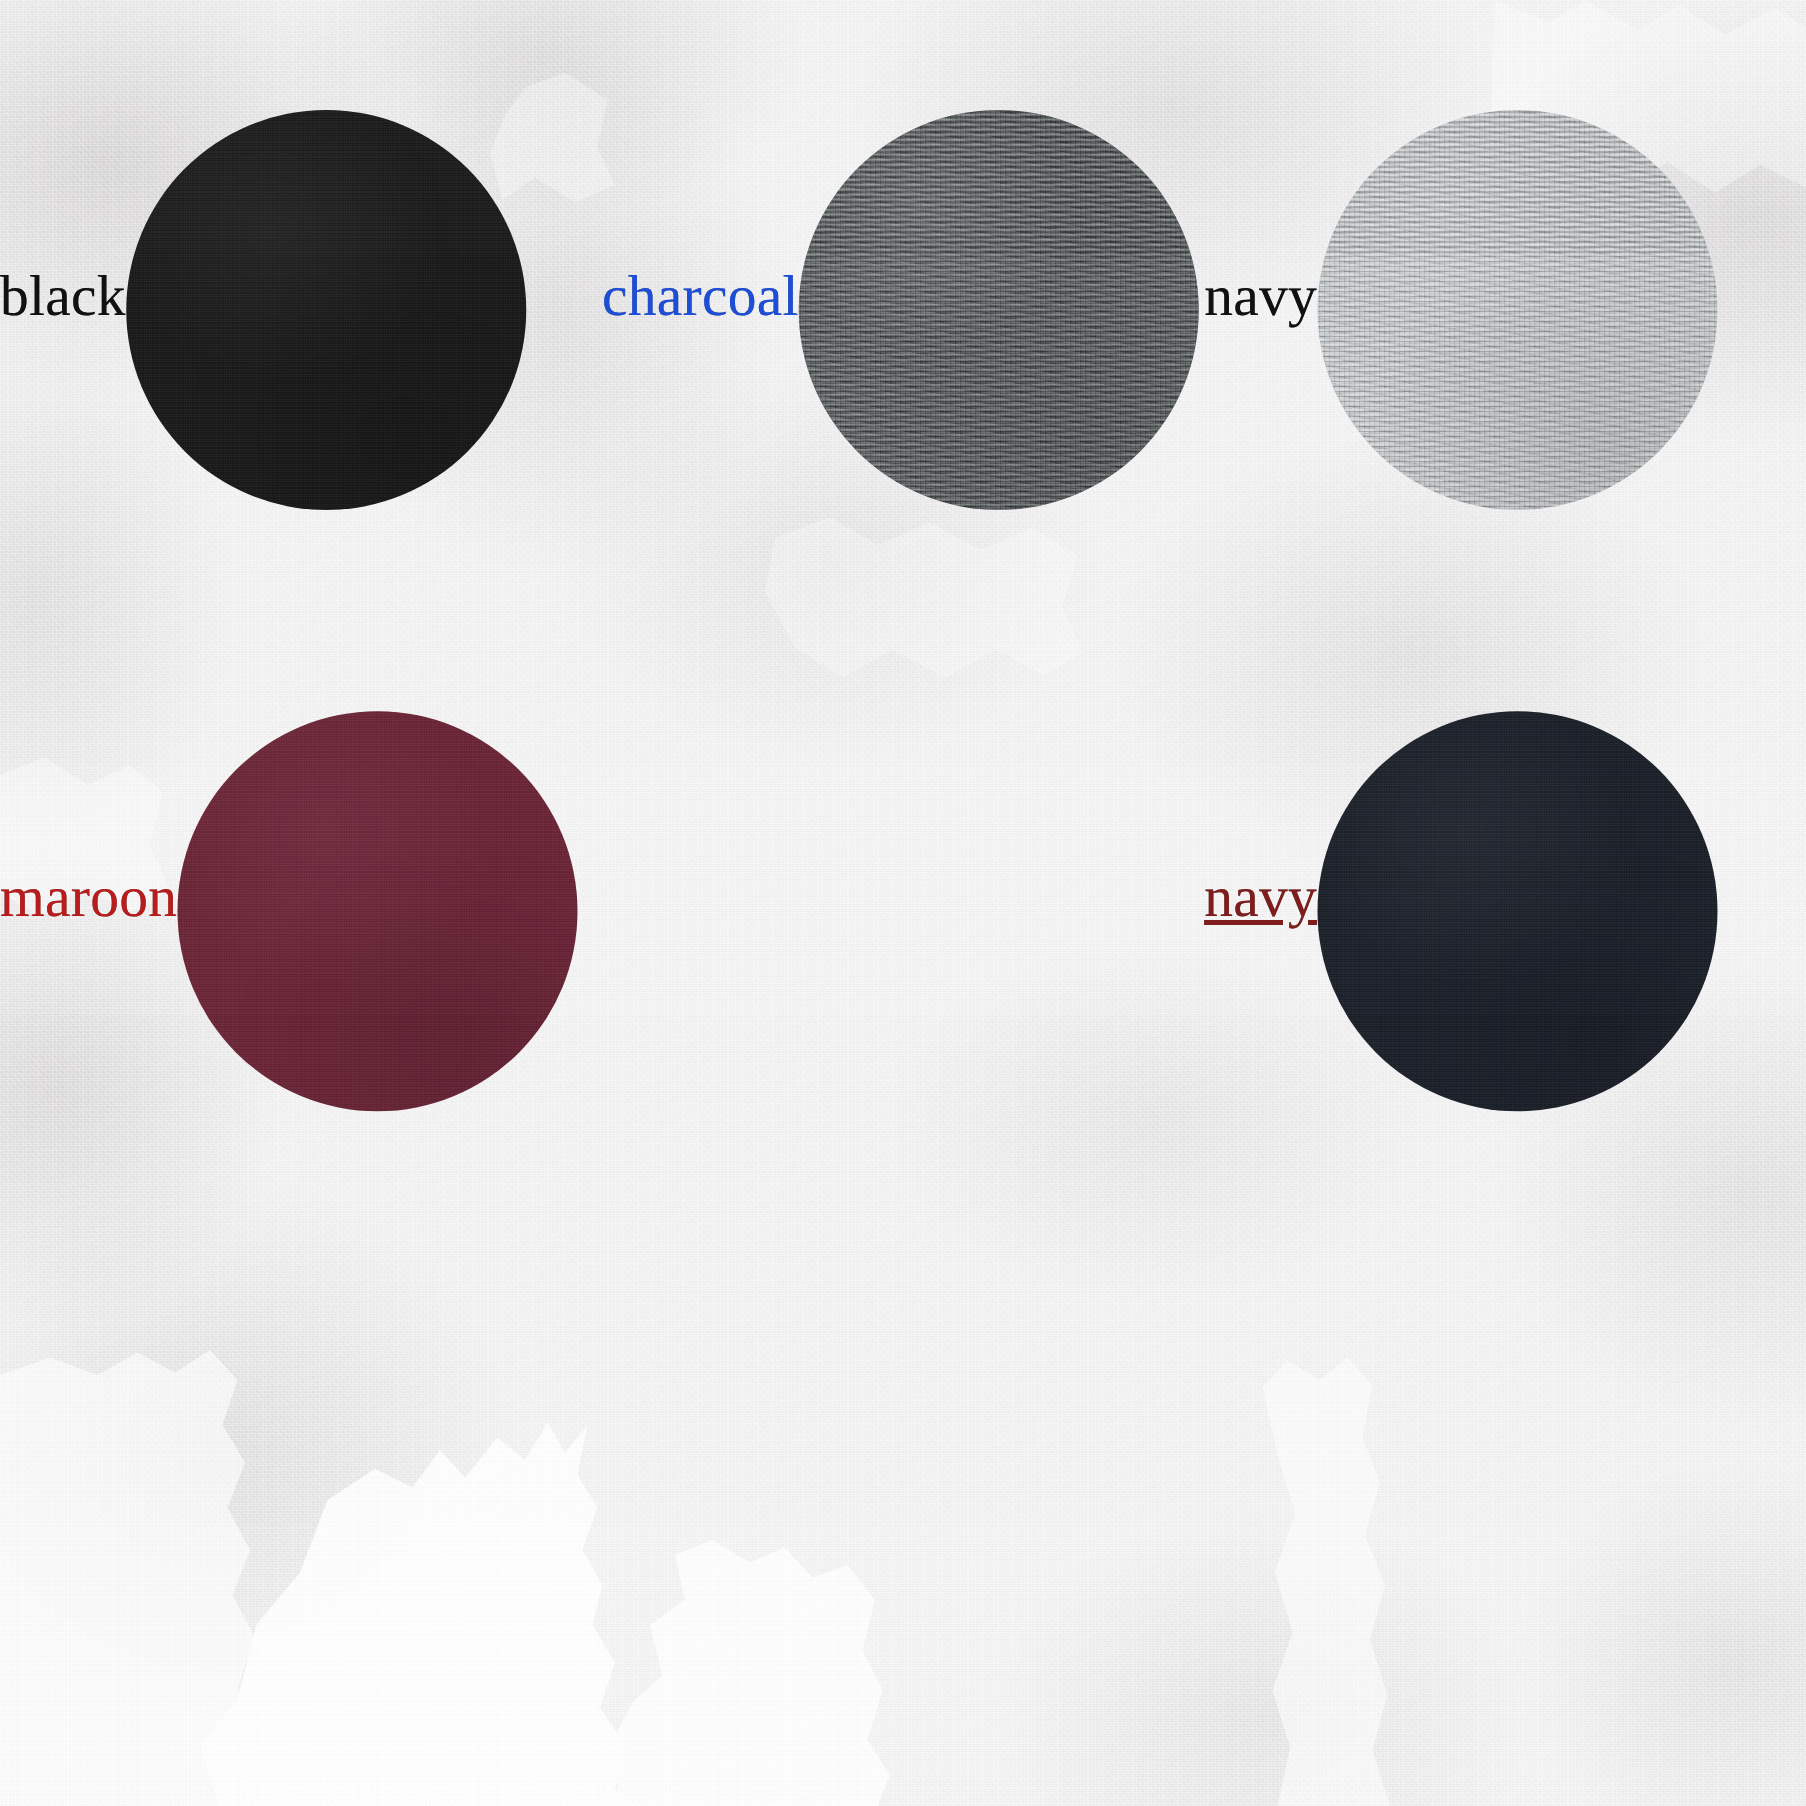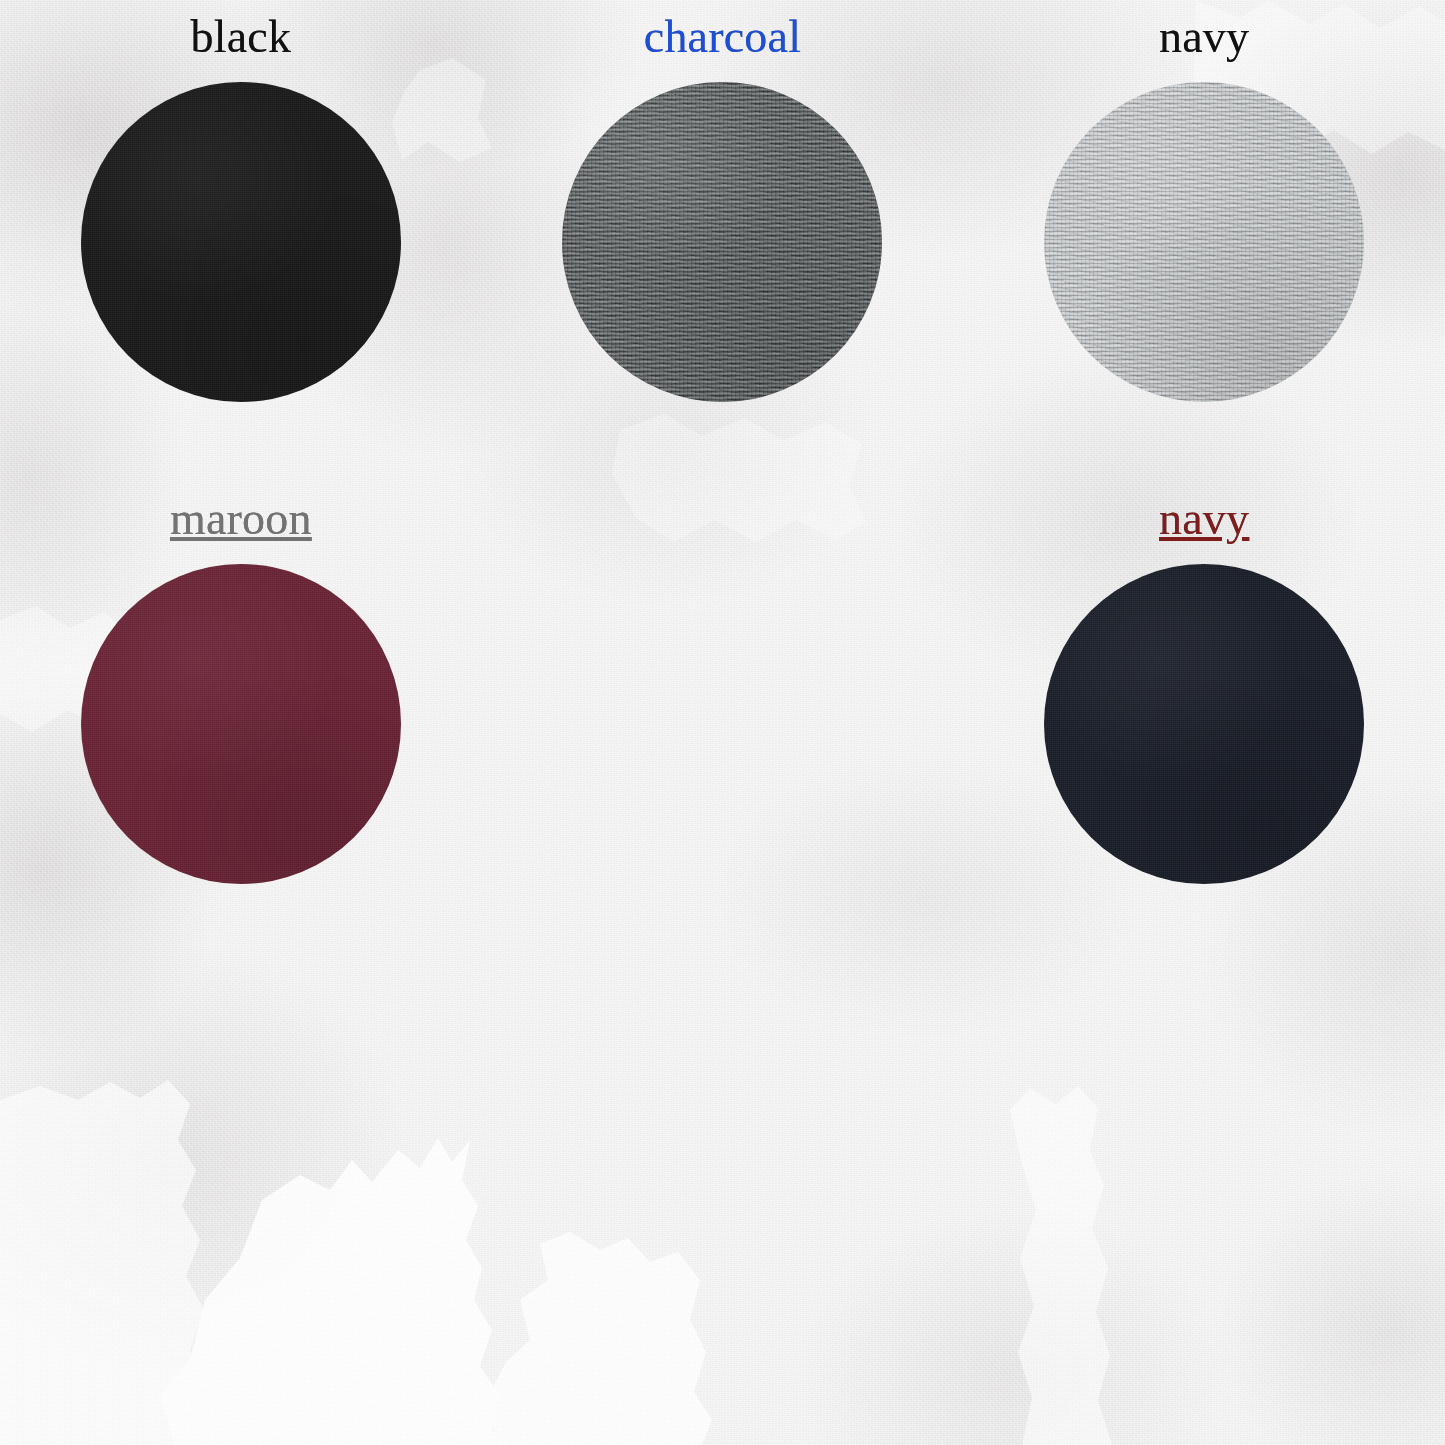--- a/index.html
+++ b/index.html
@@ -57,21 +57,20 @@
   #swatch-grid {
     position:absolute; inset:0;
     display:grid;
     grid-template-columns:repeat(3,1fr);
     grid-template-rows:repeat(3,1fr);
   }
 
   .swatch-cell {
     position:relative;
     display:flex;
-    flex-direction:column;
     align-items:center;
     justify-content:flex-start;
     padding-top:14px;
   }
   .swatch-cell.is-empty { visibility:hidden; }
 
   .swatch-label {
     font-size:46px;
     line-height:1;
     color:#111111;
@@ -196,21 +195,21 @@
 
   <div class="swatch-cell">
     <div class="swatch-label" style="color: rgb(17, 17, 17);">navy</div>
     <div class="swatch-circle tex-heather" style="background-color: rgb(195, 199, 202);">
       <div class="fabric"></div>
     </div>
   </div>
 
 
   <div class="swatch-cell">
-    <div class="swatch-label" style="color: #737373; text-decoration: underline;">maroon</div>
+    <div class="swatch-label" style="color: #b91c1c;">maroon</div>
     <div class="swatch-circle tex-solid" style="background-color: rgb(107, 36, 54);">
       <div class="fabric"></div>
     </div>
   </div>
 
 
   <div class="swatch-cell is-empty"></div>
 
   <div class="swatch-cell">
     <div class="swatch-label" style="color: #7f1d1d; text-decoration: underline;">navy</div>

